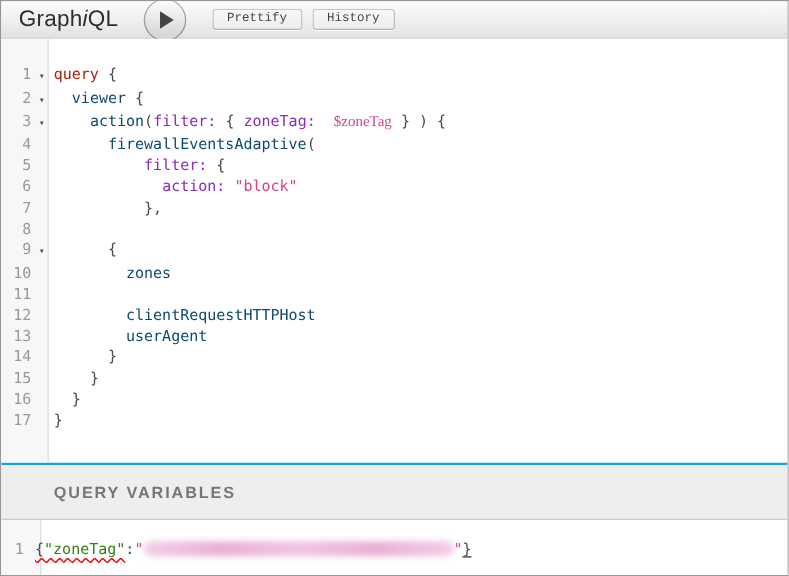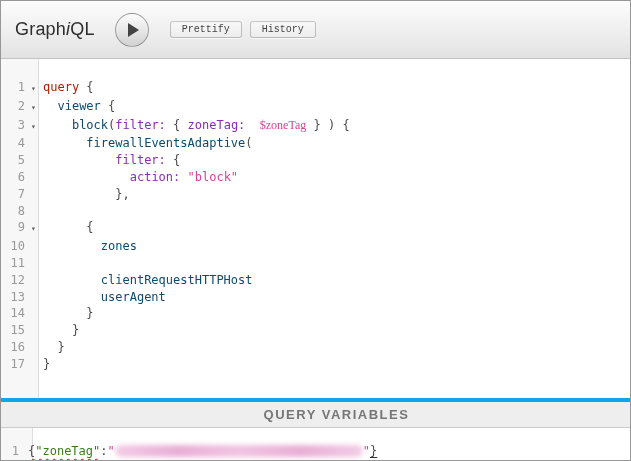--- a/index.html
+++ b/index.html
@@ -7,21 +7,21 @@
   .window{
     width:631px;height:461px;
     border:1px solid #979797;
     font-family:"Liberation Sans",sans-serif;
     background:#fff;
     position:relative;
     overflow:hidden;
   }
   
   .toolbar{
-    height:58px;
+    height:30px;
     background:linear-gradient(#fdfdfd,#e2e2e2);
     border-bottom:1px solid #c3c3c3;
     display:flex;align-items:center;
   }
   .logo{font-size:18px;color:#2e2e2e;margin-left:14px;letter-spacing:.2px;}
   .logo .it{font-style:italic;}
   .execute{
     width:34px;height:34px;border-radius:50%;
     background:linear-gradient(#fdfdfd,#d2d2d2);
     border:1px solid rgba(0,0,0,.32);
@@ -81,25 +81,24 @@
   .sq{text-decoration:underline;text-decoration-style:wavy;text-decoration-color:#e00;text-decoration-thickness:1px;text-underline-offset:3px;}
   .mb{text-decoration:underline;text-decoration-color:#333;text-underline-offset:2px;}
   .redacted{
     display:inline-block;width:248px;height:12px;border-radius:6px;
     background:linear-gradient(90deg,#f3cde6,#e9aed6,#f1c4e1,#e9aed6,#f3cde6);
     filter:blur(2.5px);
     vertical-align:-2px;
   }
   
   .vars-titlebar{
-    height:30px;background:#eee;
-    border-top:4px solid #0ea5e9;border-bottom:1px solid #ccc;
+    height:46px;background:#eee;
+    border-top:2px solid #0ea5e9;border-bottom:1px solid #ccc;
     display:flex;align-items:center;
     cursor:pointer;
-    justify-content:center;
   }
   .vars-title{
     margin-left:42px;font-size:13px;font-weight:bold;color:#767676;letter-spacing:1.5px;
   }
 </style>
 </head>
 <body>
 
 <div class="window">
 
@@ -121,21 +120,21 @@
           <span class="codetext"><span class="kw">query</span><span class="pn"> {</span></span>
         </div>
         <div class="cm-line">
           <span class="ln">2</span>
           <span class="fold">▾</span>
           <span class="codetext"><span class="pn">  </span><span class="fd">viewer</span><span class="pn"> {</span></span>
         </div>
         <div class="cm-line">
           <span class="ln">3</span>
           <span class="fold">▾</span>
-          <span class="codetext"><span class="pn">    </span><span class="fd">block</span><span class="pn">(</span><span class="at">filter:</span><span class="pn"> { </span><span class="at">zoneTag:</span><span class="pn">  </span><span class="vr">$zoneTag</span><span class="pn"> } ) {</span></span>
+          <span class="codetext"><span class="pn">    </span><span class="fd">action</span><span class="pn">(</span><span class="at">filter:</span><span class="pn"> { </span><span class="at">zoneTag:</span><span class="pn">  </span><span class="vr">$zoneTag</span><span class="pn"> } ) {</span></span>
         </div>
         <div class="cm-line">
           <span class="ln">4</span>
           <span class="fold"></span>
           <span class="codetext"><span class="pn">      </span><span class="fd">firewallEventsAdaptive</span><span class="pn">(</span></span>
         </div>
         <div class="cm-line">
           <span class="ln">5</span>
           <span class="fold"></span>
           <span class="codetext"><span class="pn">          </span><span class="at">filter:</span><span class="pn"> {</span></span>

